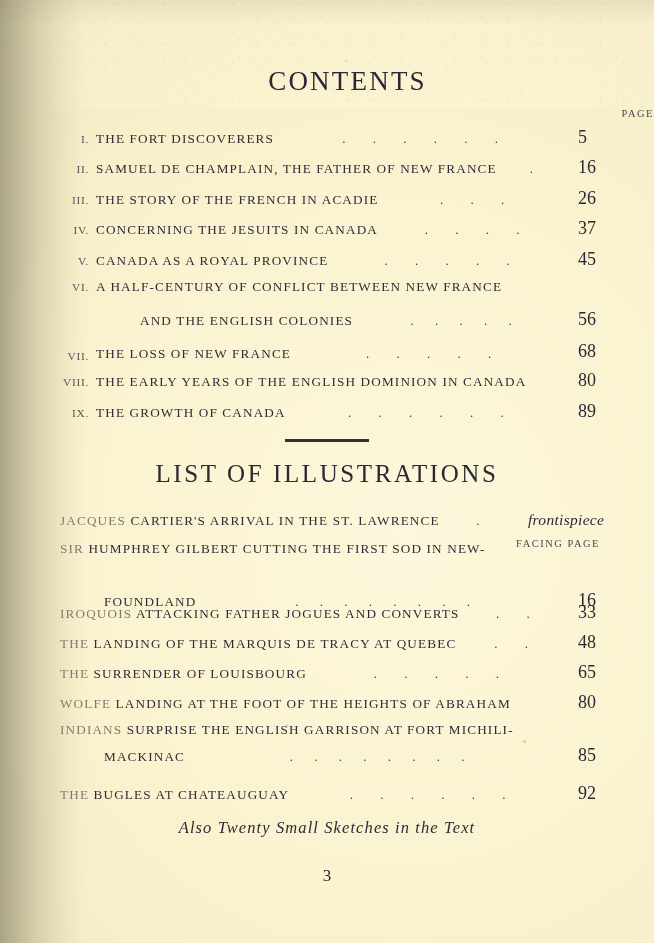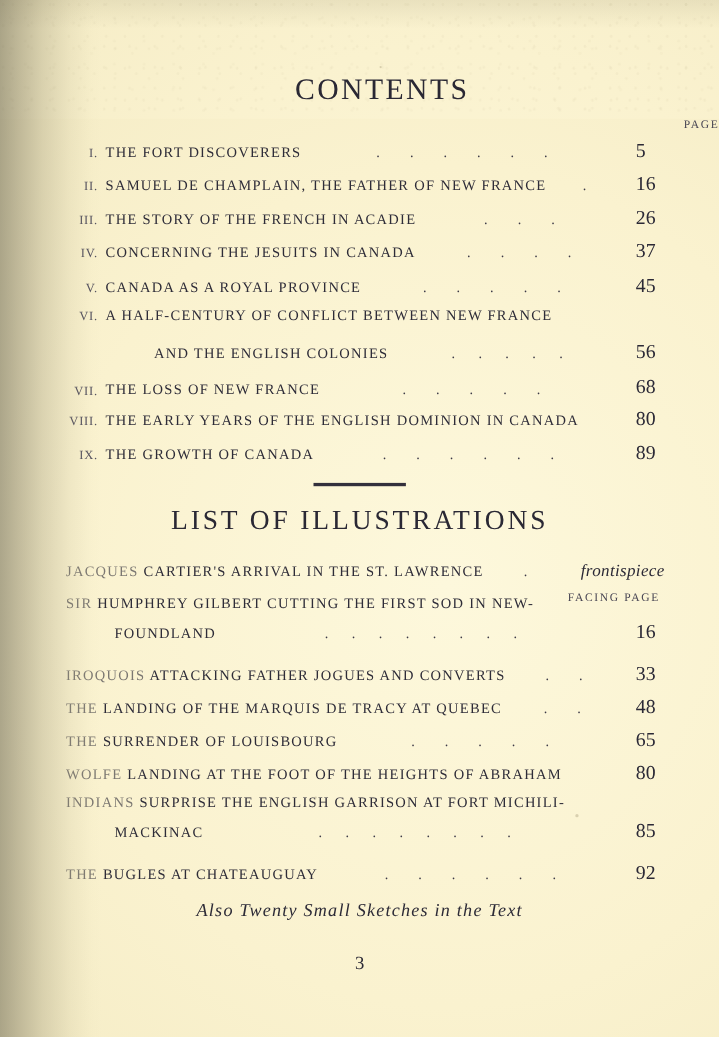--- a/index.html
+++ b/index.html
@@ -273,21 +273,21 @@
         <div class="entry" style="top: 511px;">
           <span class="title"><span class="faint">JACQUES</span> CARTIER'S ARRIVAL IN THE ST. LAWRENCE</span>
           <span class="dots">.</span>
           <span class="pg ital wide">frontispiece</span>
         </div>
         <div class="entry nopg" style="top: 541.2px;">
           <span class="title"><span class="faint">SIR</span> HUMPHREY GILBERT CUTTING THE FIRST SOD IN NEW-</span>
           <span class="dots"></span>
           <span class="pg"></span>
         </div>
-        <div class="entry cont" style="top: 564px;">
+        <div class="entry cont" style="top: 590px;">
           <span class="title">FOUNDLAND</span>
           <span class="dots tight">.  .  .  .  .  .  .  .</span>
           <span class="pg">16</span>
         </div>
         <div class="entry" style="top: 601.6px;">
           <span class="title"><span class="faint">IROQUOIS</span> ATTACKING FATHER JOGUES AND CONVERTS</span>
           <span class="dots">.  .</span>
           <span class="pg">33</span>
         </div>
         <div class="entry" style="top: 631.8px;">

